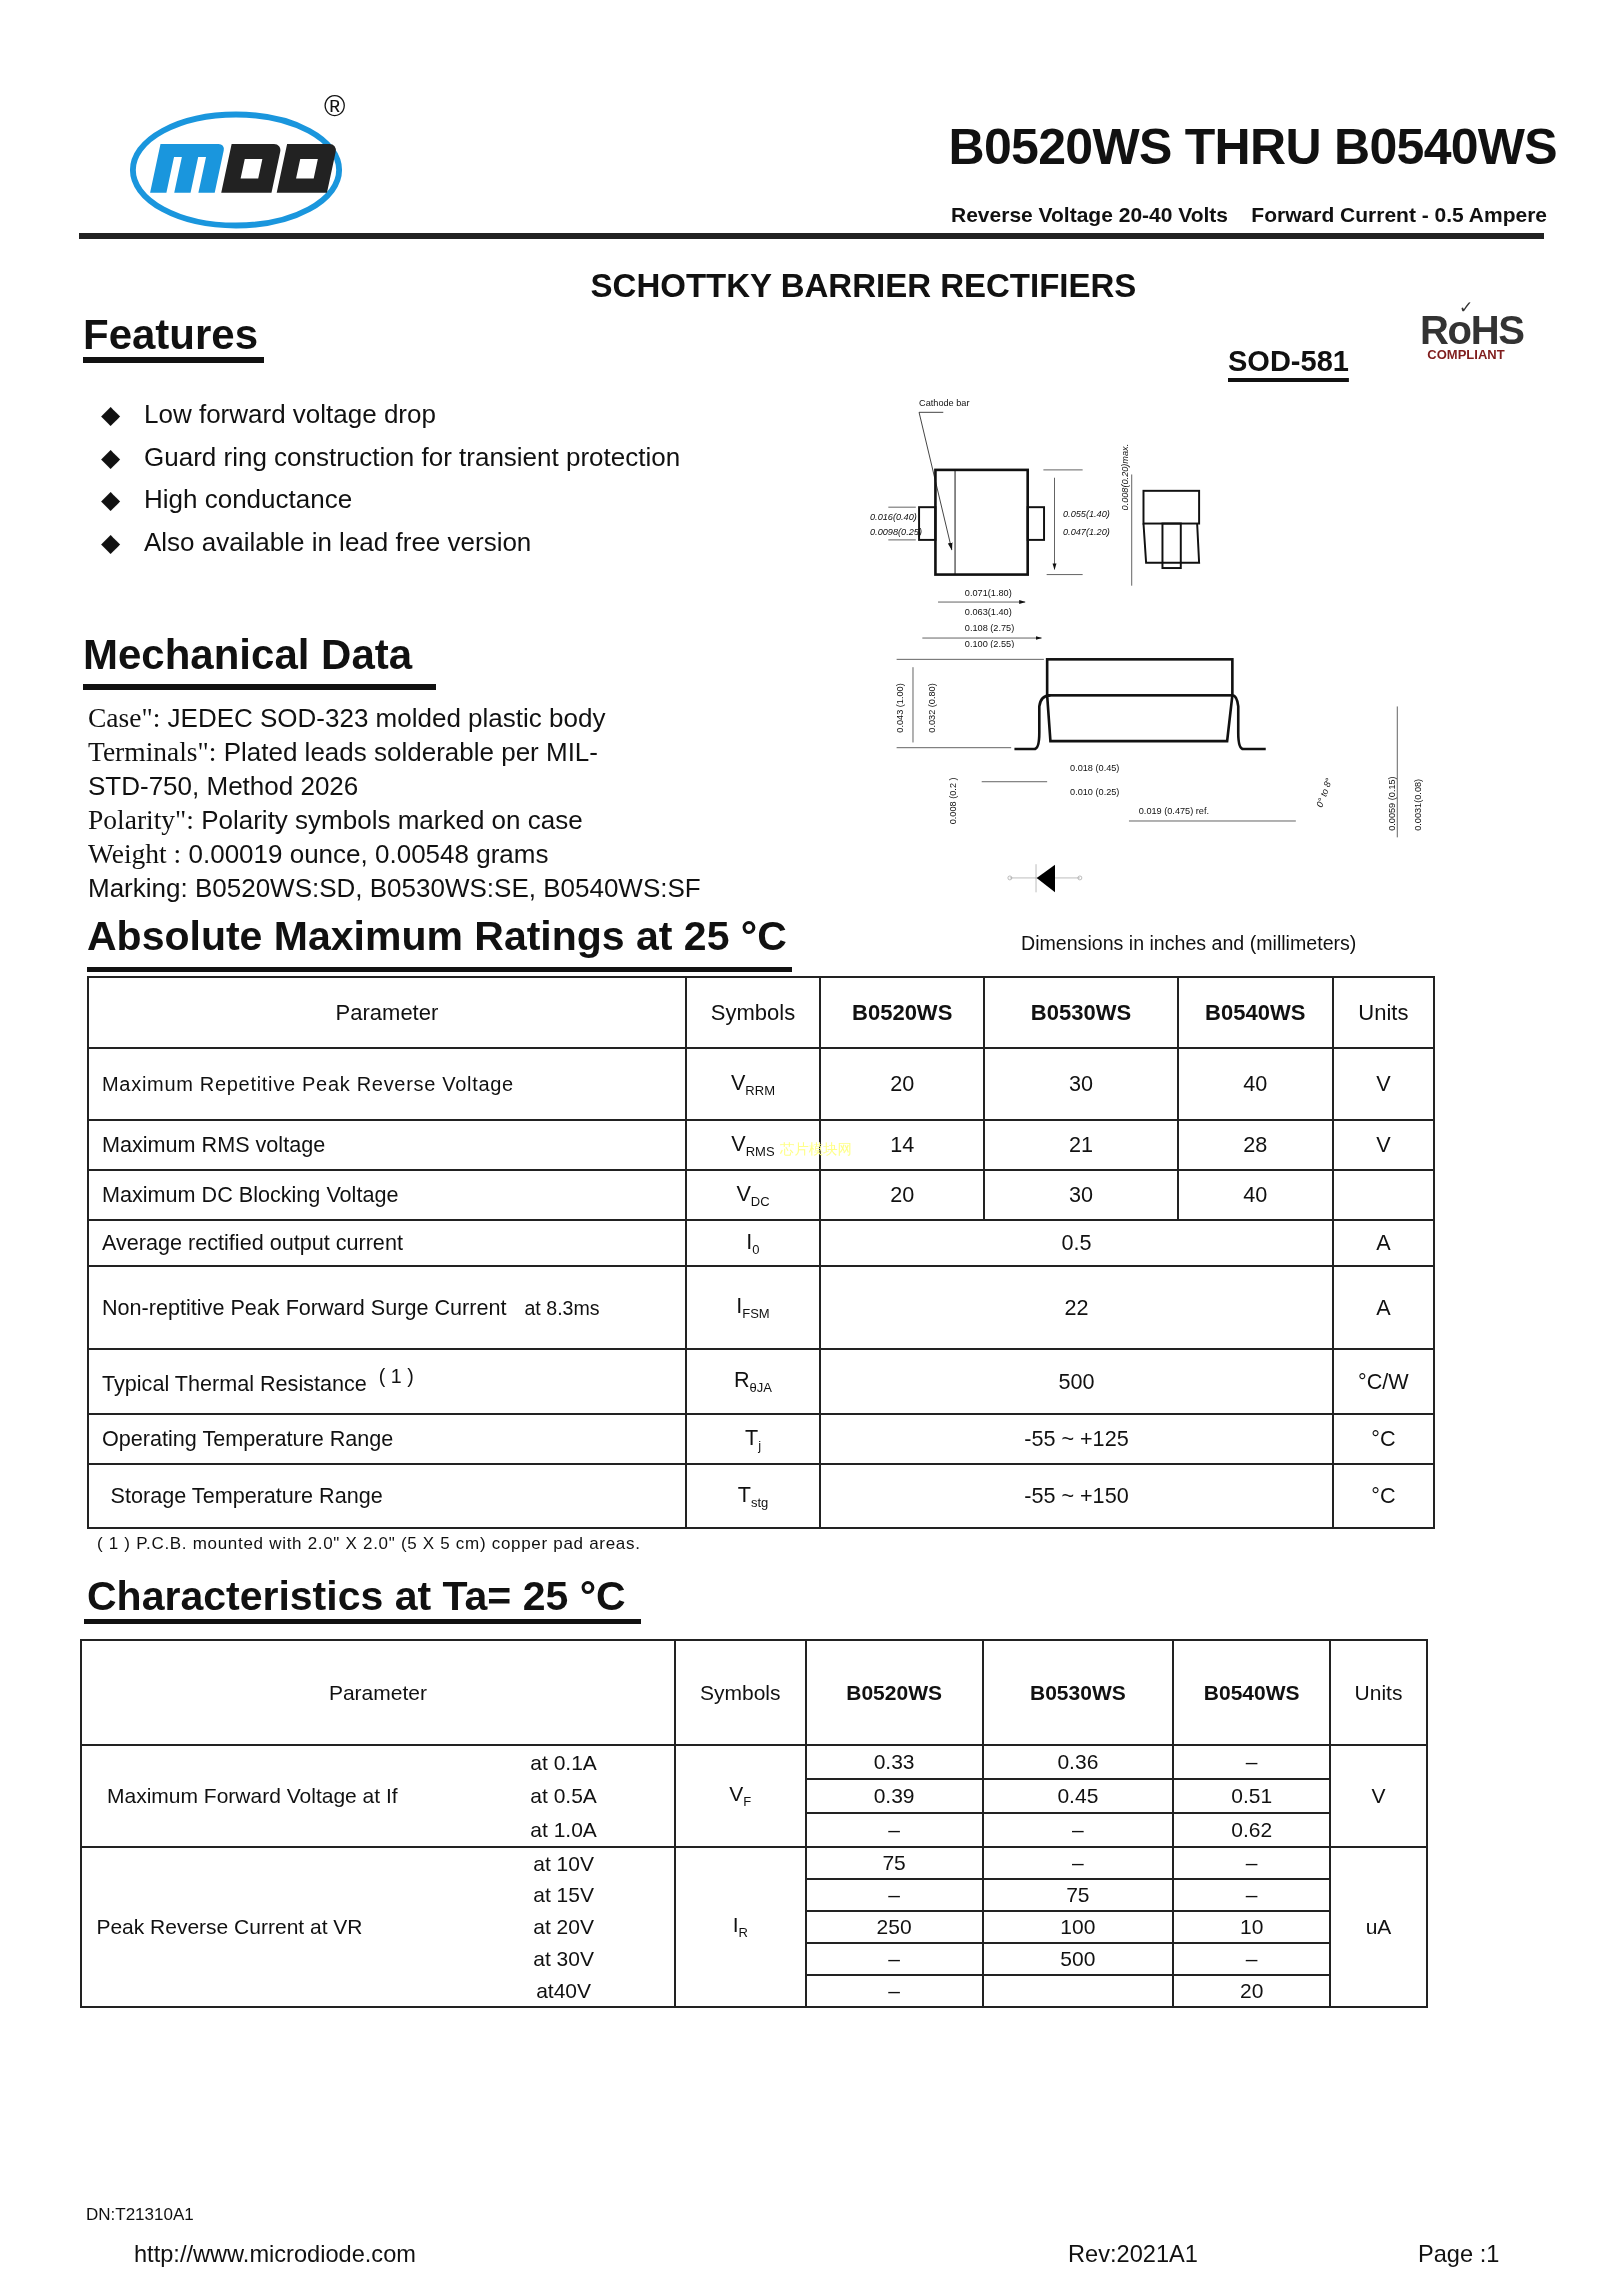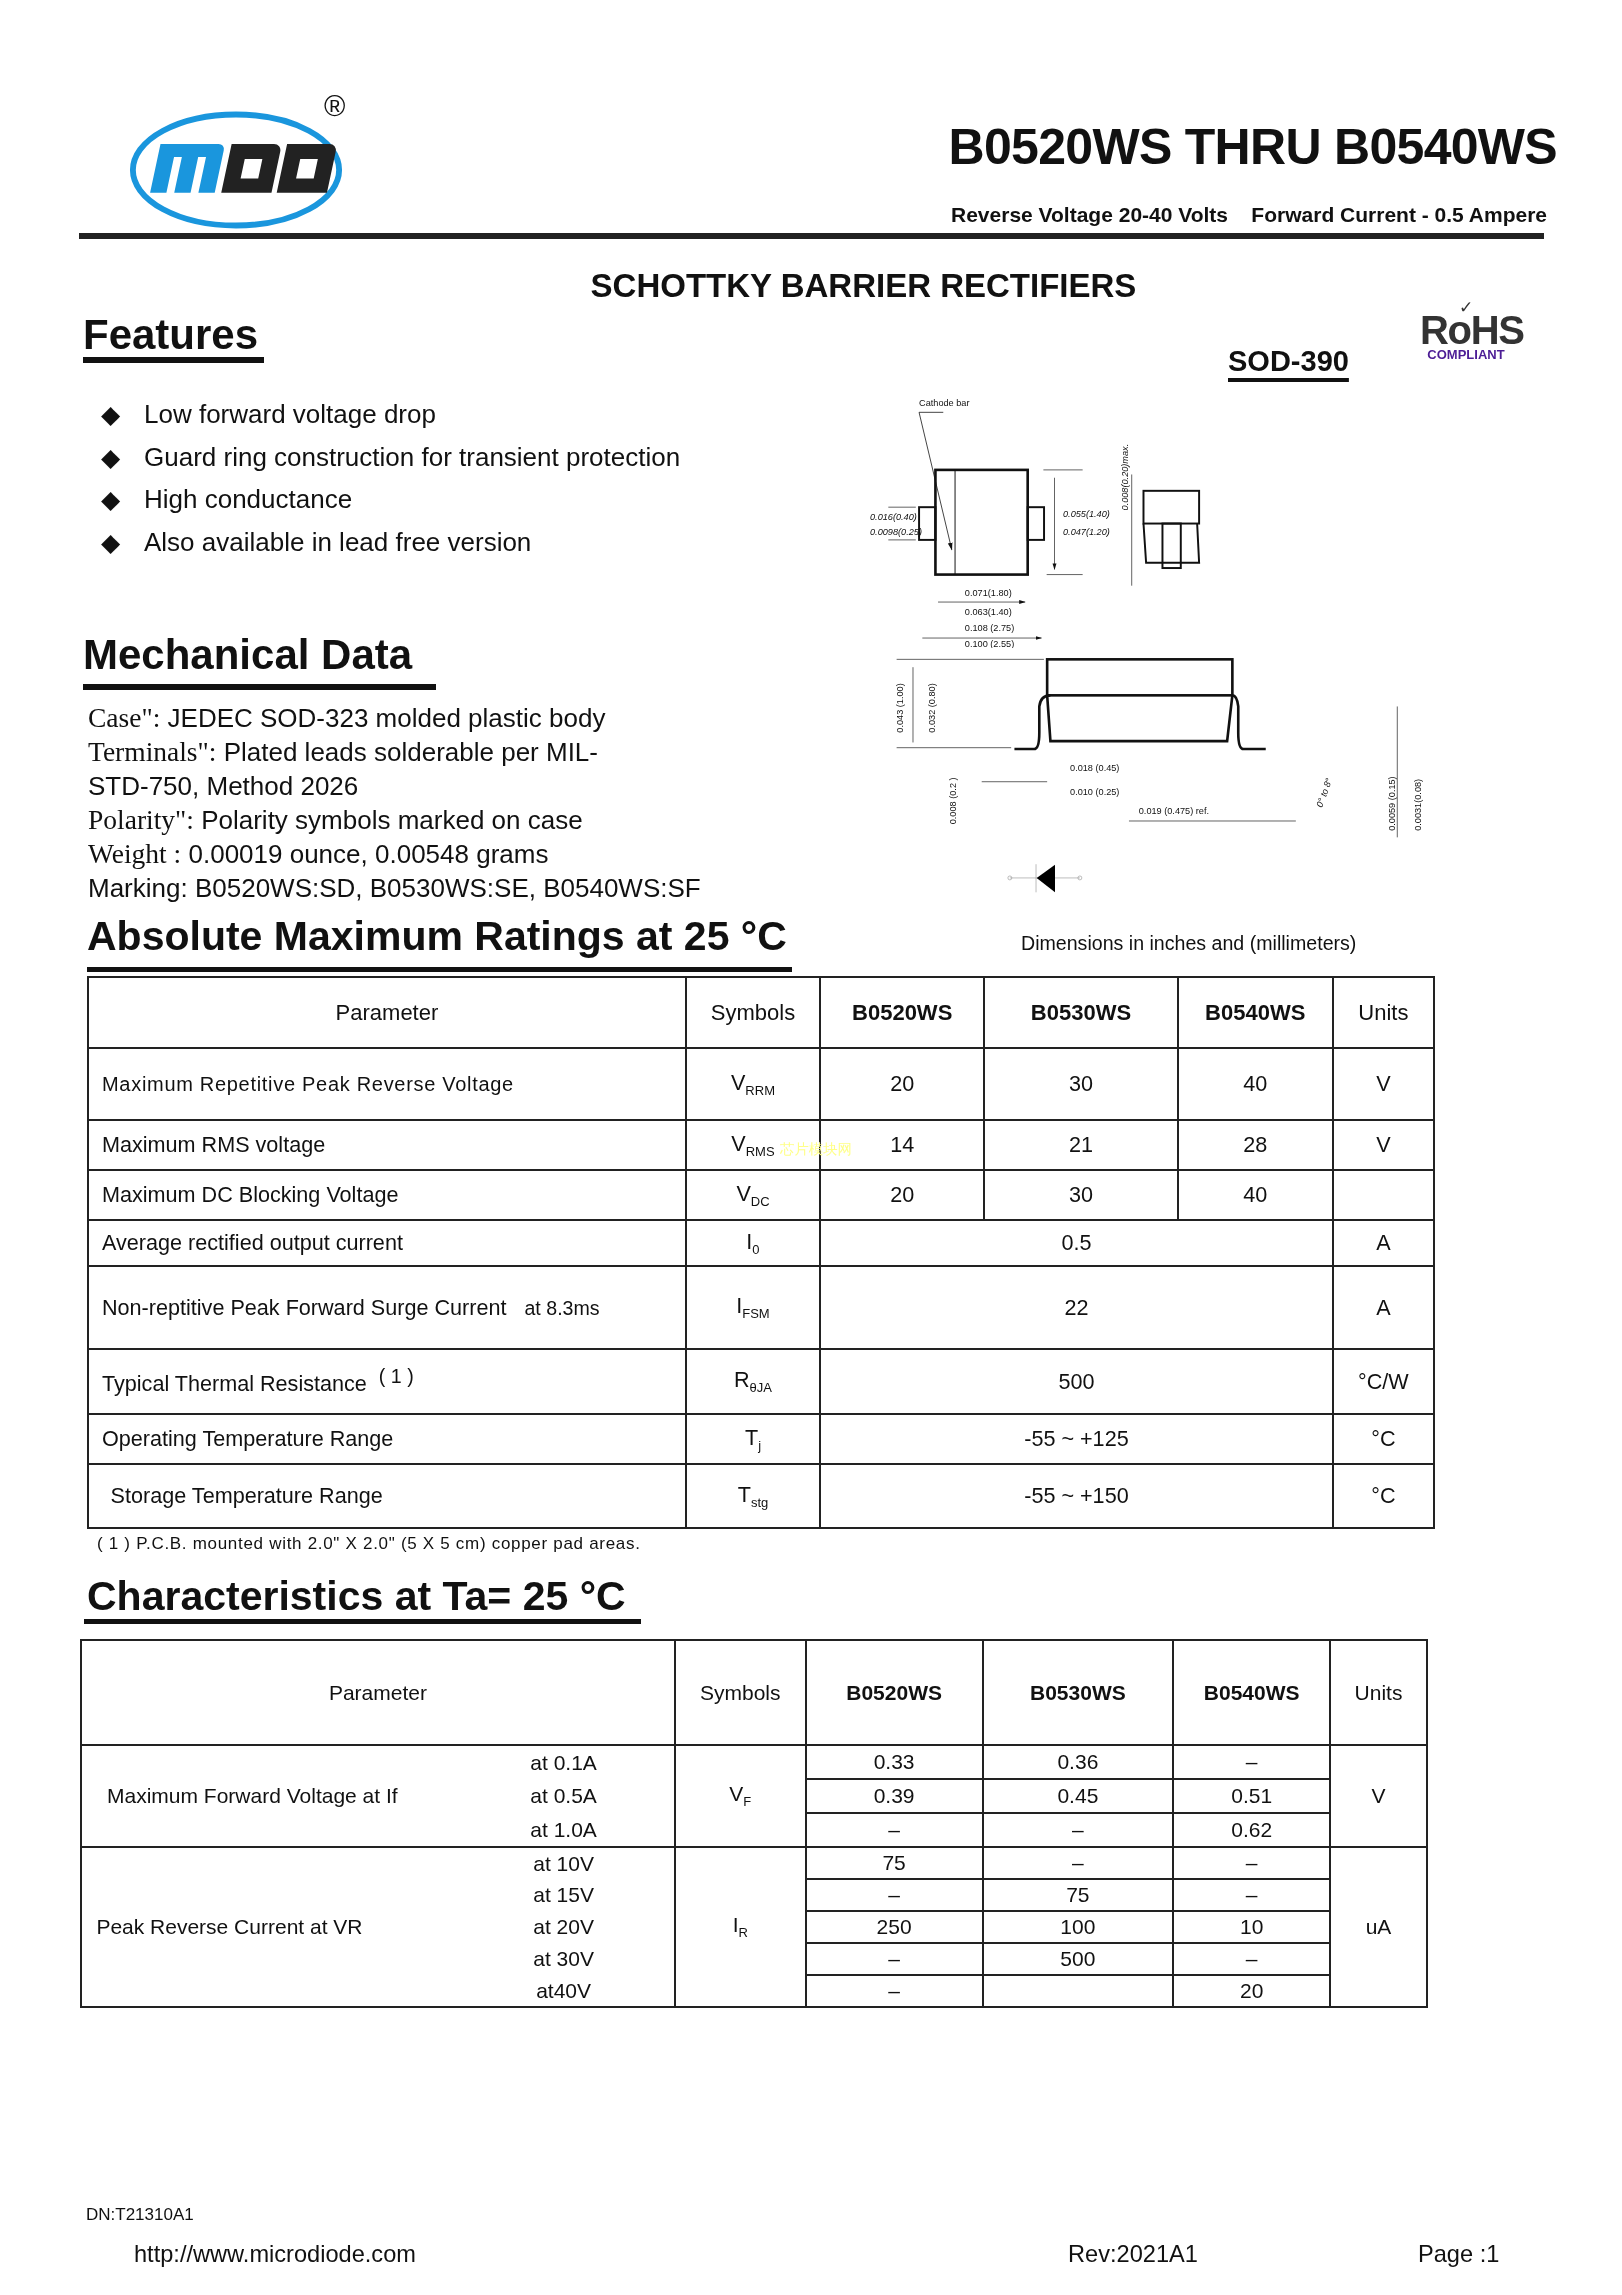--- a/index.html
+++ b/index.html
@@ -19,21 +19,21 @@
     .h2 { font-size: 42px; font-weight: bold; }
     .h2-rule { height: 5.9px; background: #111; }
 
     #features-title { left: 83px; top: 311px; }
     #features-rule { left: 83px; top: 357px; width: 181px; }
     .feat { left: 101px; font-size: 26px; display: flex; align-items: center; }
     .feat .diamond { font-size: 25px; width: 43px; }
 
     #rohs { left: 1420px; top: 301px; width: 92px; text-align: center; }
     #rohs .r1 { font-size: 40px; font-weight: bold; letter-spacing: -1.3px; line-height: 33px; color:#333; }
-    #rohs .r2 { font-size: 13px; font-weight: bold; color: #4c1d95; }
+    #rohs .r2 { font-size: 13px; font-weight: bold; color: #7f1d1d; }
     #pkg-name { left: 1228px; top: 345px; font-size: 29px; font-weight: bold; text-decoration: underline; text-decoration-thickness: 3.9px; text-underline-offset: 6.5px; }
 
     #diagram-top { left: 870px; top: 386px; width: 687px; height: 262px; }
     #diagram-bottom { left: 877px; top: 654px; width: 589px; height: 262px; }
     .dimtxt { font-size: 14px; font-family: "Liberation Sans", sans-serif; fill: #111; }
 
     #mech-title { left: 83px; top: 631px; }
     #mech-rule { left: 83px; top: 684px; width: 353px; }
     .mech { left: 88px; font-size: 26px; line-height: 34px; }
     .mech .lbl { font-family: "Liberation Serif", serif; font-size: 27.5px; }
@@ -103,21 +103,21 @@
 <div class="abs feat" style="top:527px">
     <span class="diamond">◆</span>
     <span>Also available in lead free version</span>
   </div>
 
 <div id="rohs" class="abs">
   <div style="font-size:17px;line-height:13px;color:#333;">✓</div>
   <div class="r1">RoHS</div>
   <div class="r2">COMPLIANT</div>
 </div>
-<div id="pkg-name" class="abs">SOD-390</div>
+<div id="pkg-name" class="abs">SOD-581</div>
 
 <div id="diagram-top" class="abs">
   <svg width="687" height="262" viewBox="0 0 1050 400">
     <defs>
       <marker id="ah" markerWidth="10" markerHeight="10" refX="9" refY="5" orient="auto">
           <path d="M0 2 L10 5 L0 8 z" fill="#111"></path>
         </marker>
     </defs>
     <text class="dimtxt" x="75" y="30">Cathode bar</text>
     <path d="M75 40 H112 M75 40 L125 250" stroke="#111" stroke-width="1.2" fill="none" marker-end="url(#ah)"></path>

